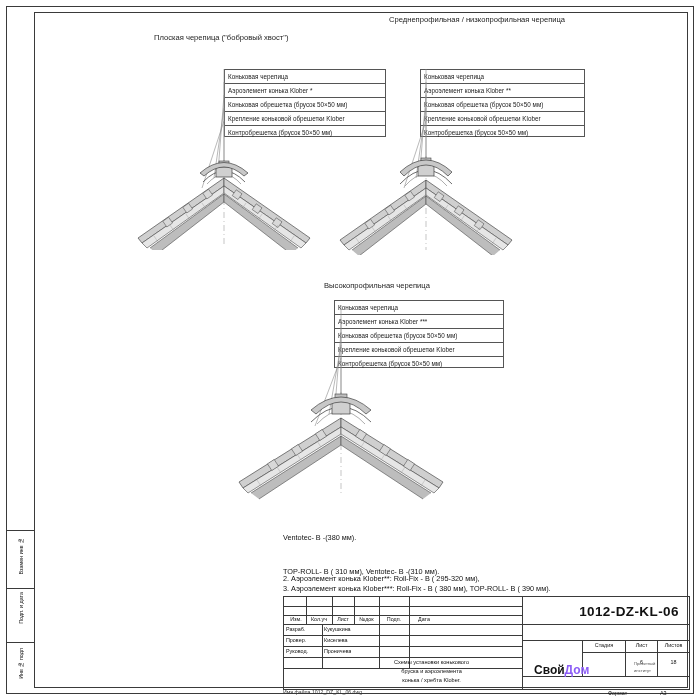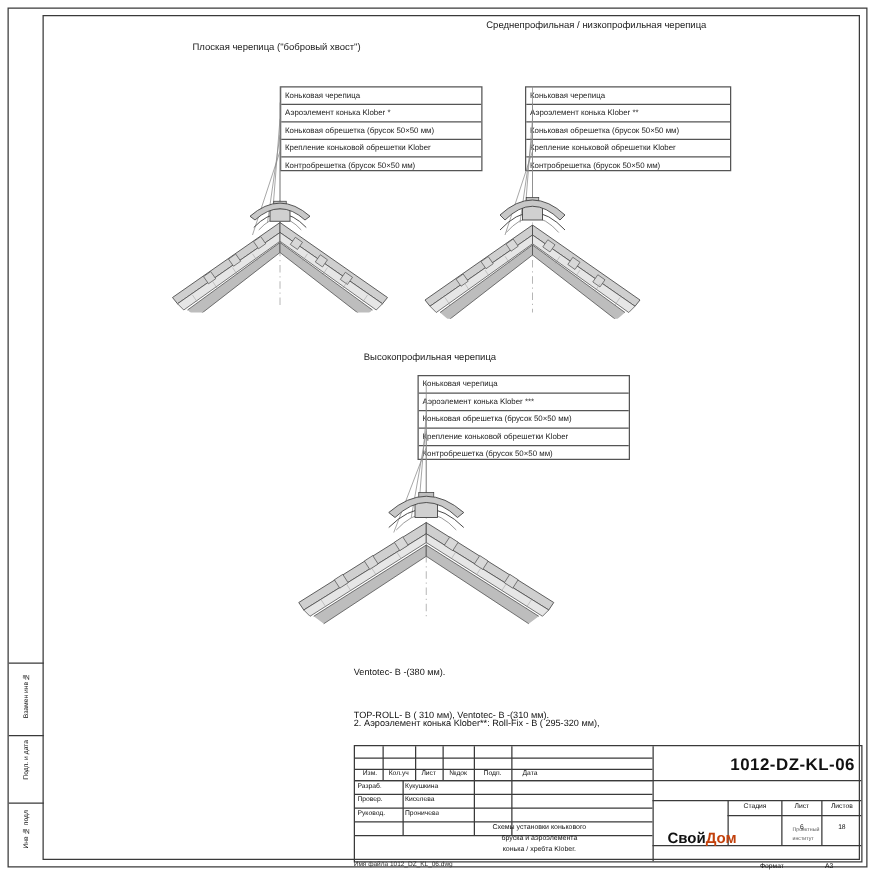--- a/index.html
+++ b/index.html
@@ -12,21 +12,21 @@
   .legend .row{border-bottom:0.7px solid #555;height:13px;line-height:13px;padding-left:3px;font-size:6.3px;color:#1b1b1b;white-space:nowrap;overflow:hidden;}
   .legend .row:last-child{border-bottom:none;}
   .note{position:absolute;font-size:7.3px;color:#111;white-space:nowrap;}
   
   .tb{position:absolute;border:1px solid #3a3a3a;}
   .tb .c{position:absolute;font-size:5.4px;color:#111;white-space:nowrap;overflow:hidden;}
   .vline{position:absolute;background:#3a3a3a;width:1px;}
   .hline{position:absolute;background:#3a3a3a;height:1px;}
   .vtext{position:absolute;font-size:5.4px;color:#111;writing-mode:vertical-rl;transform:rotate(180deg);white-space:nowrap;}
   .brand{position:absolute;font-size:12px;font-weight:bold;color:#111;}
-  .brand .red{color:#c2410c;}
+  .brand .red{color:#8b5cf6;}
   .brandsub{position:absolute;font-size:4.2px;color:#555;white-space:nowrap;line-height:1.25;}
   .bigcode{position:absolute;font-size:13.5px;font-weight:bold;color:#111;letter-spacing:0.4px;}
   .filename{position:absolute;font-size:5.2px;color:#333;white-space:nowrap;}
   svg{display:block;}
 </style>
 </head>
 <body>
 
 <div class="sheet">
   <div class="border-outer"></div>
@@ -139,21 +139,21 @@
         <path d="M42,167 L46,173"></path>
         <path d="M58,156 L62,162"></path>
         <path d="M74,145 L78,151"></path>
       <path d="M166,178 L162,184"></path>
         <path d="M150,167 L146,173"></path>
         <path d="M134,156 L130,162"></path>
         <path d="M118,145 L114,151"></path>
     </g>
   </svg>
 
-  <div class="title-lbl" style="left:291px;top:281px;">Высокопрофильная черепица</div>
+  <div class="title-lbl" style="left:324px;top:281px;">Высокопрофильная черепица</div>
 
   <div class="legend" style="left:334px;top:300px;width:168px;height:66px;">
     <div class="row">Коньковая черепица</div>
     <div class="row">Аэроэлемент конька Klober ***</div>
     <div class="row">Коньковая обрешетка (брусок 50×50 мм)</div>
     <div class="row">Крепление коньковой обрешетки Klober</div>
     <div class="row">Контробрешетка (брусок 50×50 мм)</div>
   </div>
 
   <svg style="position:absolute;left:225px;top:300px;" width="230" height="200">
@@ -191,20 +191,21 @@
       <path d="M200,180 L196,186"></path>
         <path d="M180,167 L176,173"></path>
         <path d="M160,154 L156,160"></path>
         <path d="M140,141 L136,147"></path>
     </g>
   </svg>
 
   <div class="note" style="left:283px;top:533px;">Ventotec- B -(380 мм).</div>
   <div class="note" style="left:283px;top:550px;margin-top:24px;">2. Аэроэлемент конька  Klober**: Roll-Fix - B ( 295-320 мм),</div>
   <div class="note" style="left:283px;top:567px;">  TOP-ROLL- B ( 310 мм),  Ventotec- B -(310 мм).</div>
+  <div class="note" style="left:283px;top:584px;">3. Аэроэлемент конька  Klober***: Roll-Fix - B ( 380 мм), TOP-ROLL- B ( 390 мм).</div>
 
   <div class="tb" style="left:283px;top:596px;width:405px;height:92px;">
 
     <div class="hline" style="left:0;top:27px;width:238px;"></div>
     <div class="hline" style="left:0;top:27px;width:405px;"></div>
     <div class="hline" style="left:0;top:38px;width:238px;"></div>
     <div class="hline" style="left:0;top:49px;width:238px;"></div>
     <div class="hline" style="left:0;top:60px;width:238px;"></div>
     <div class="hline" style="left:238px;top:43px;width:167px;"></div>
     <div class="hline" style="left:298px;top:55px;width:107px;"></div>
@@ -249,19 +250,19 @@
     <div class="c" style="left:343px;top:45px;width:29px;text-align:center;">Лист</div>
     <div class="c" style="left:375px;top:45px;width:29px;text-align:center;">Листов</div>
     <div class="c" style="left:300px;top:62px;width:40px;text-align:center;"></div>
     <div class="c" style="left:343px;top:62px;width:29px;text-align:center;">6</div>
     <div class="c" style="left:375px;top:62px;width:29px;text-align:center;">18</div>
 
     <div class="brand" style="left:250px;top:66px;"><span>Свой</span><span class="red">Дом</span></div>
     <div class="brandsub" style="left:350px;top:64px;">Проектный</div>
     <div class="brandsub" style="left:350px;top:71px;">институт</div>
 
-    <div class="bigcode" style="left:290px;top:7px;width:110px;text-align:right;">1012-DZ-KL-06</div>
+    <div class="bigcode" style="left:290px;top:7px;width:110px;text-align:center;">1012-DZ-KL-06</div>
   </div>
 
   <div class="filename" style="left:283px;top:689px;">Имя файла 1012_DZ_KL_06.dwg</div>
   <div class="c" style="position:absolute;left:608px;top:690px;font-size:5.4px;">Формат</div>
   <div class="c" style="position:absolute;left:660px;top:690px;font-size:5.4px;">А3</div>
 </div>
 
 </body></html>

